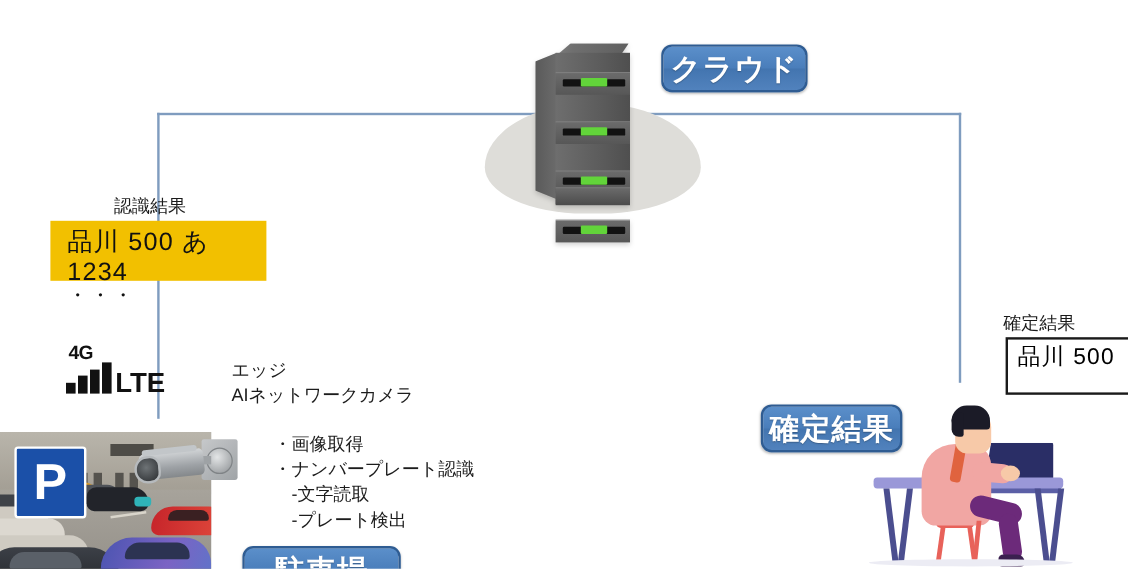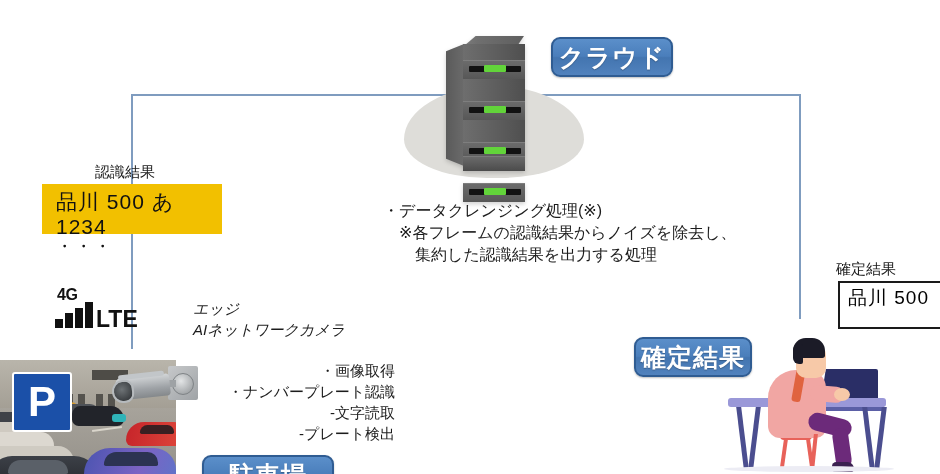--- a/index.html
+++ b/index.html
@@ -142,49 +142,44 @@
       <div class="srv-led" style="left:21px;top:4px;"></div>
     </div>
 
     <div class="abs" style="left:39px;top:120px;width:62px;height:14px;background:linear-gradient(180deg,#6a6a6a,#4b4b4b);border-top:1px solid #7a7a7a;"></div>
   </div>
 
   <div class="abs badge" style="left:551px;top:9px;width:118px;height:36px;">
     <span>クラウド</span>
   </div>
 
-  <div class="abs" style="left:383px;top:172px;width:330px;">
-    <div class="txt-lg">・データクレンジング処理(※)</div>
-    <div class="txt-lg">　※各フレームの認識結果からノイズを除去し、</div>
-    <div class="txt-lg">　　集約した認識結果を出力する処理</div>
-  </div>
 
   <div class="abs lbl" style="left:95px;top:135px;">認識結果</div>
   <div class="abs yellowbox" style="left:42px;top:156px;width:180px;height:50px;">
     <div>品川 500 あ 1234</div>
     <div style="font-size:17px;line-height:16px;letter-spacing:2px;">・・・</div>
   </div>
 
   <div class="abs" style="left:55px;top:258px;width:72px;height:42px;text-decoration:underline;">
     <div class="abs lte-4g" style="left:2px;top:0px;">4G</div>
 
     <div class="abs" style="left:0px;top:16px;width:44px;height:26px;">
       <div class="bar" style="left:0px;width:8px;height:9px;"></div>
       <div class="bar" style="left:10px;width:8px;height:15px;"></div>
       <div class="bar" style="left:20px;width:8px;height:20px;"></div>
       <div class="bar" style="left:30px;width:8px;height:26px;"></div>
     </div>
     <div class="abs lte-txt" style="left:41px;top:20px;">LTE</div>
   </div>
 
-  <div class="abs" style="left:193px;top:270px;font-style:italic;">
+  <div class="abs" style="left:193px;top:270px;">
     <div class="txt">エッジ</div>
     <div class="txt">AIネットワークカメラ</div>
   </div>
-  <div class="abs" style="left:228px;top:332px;text-align:right;">
+  <div class="abs" style="left:228px;top:332px;">
     <div class="txt">・画像取得</div>
     <div class="txt">・ナンバープレート認識</div>
     <div class="txt">　-文字読取</div>
     <div class="txt">　-プレート検出</div>
   </div>
 
   <div class="abs photo" style="left:0px;top:332px;width:176px;height:142px;">
 
     <div class="abs" style="left:0;top:0;width:176px;height:52px;background:linear-gradient(180deg,#b9b5ab,#a29d93);"></div>
     <div class="abs" style="left:0;top:48px;width:176px;height:94px;background:linear-gradient(180deg,#a7a39b,#8e8a83);"></div>

